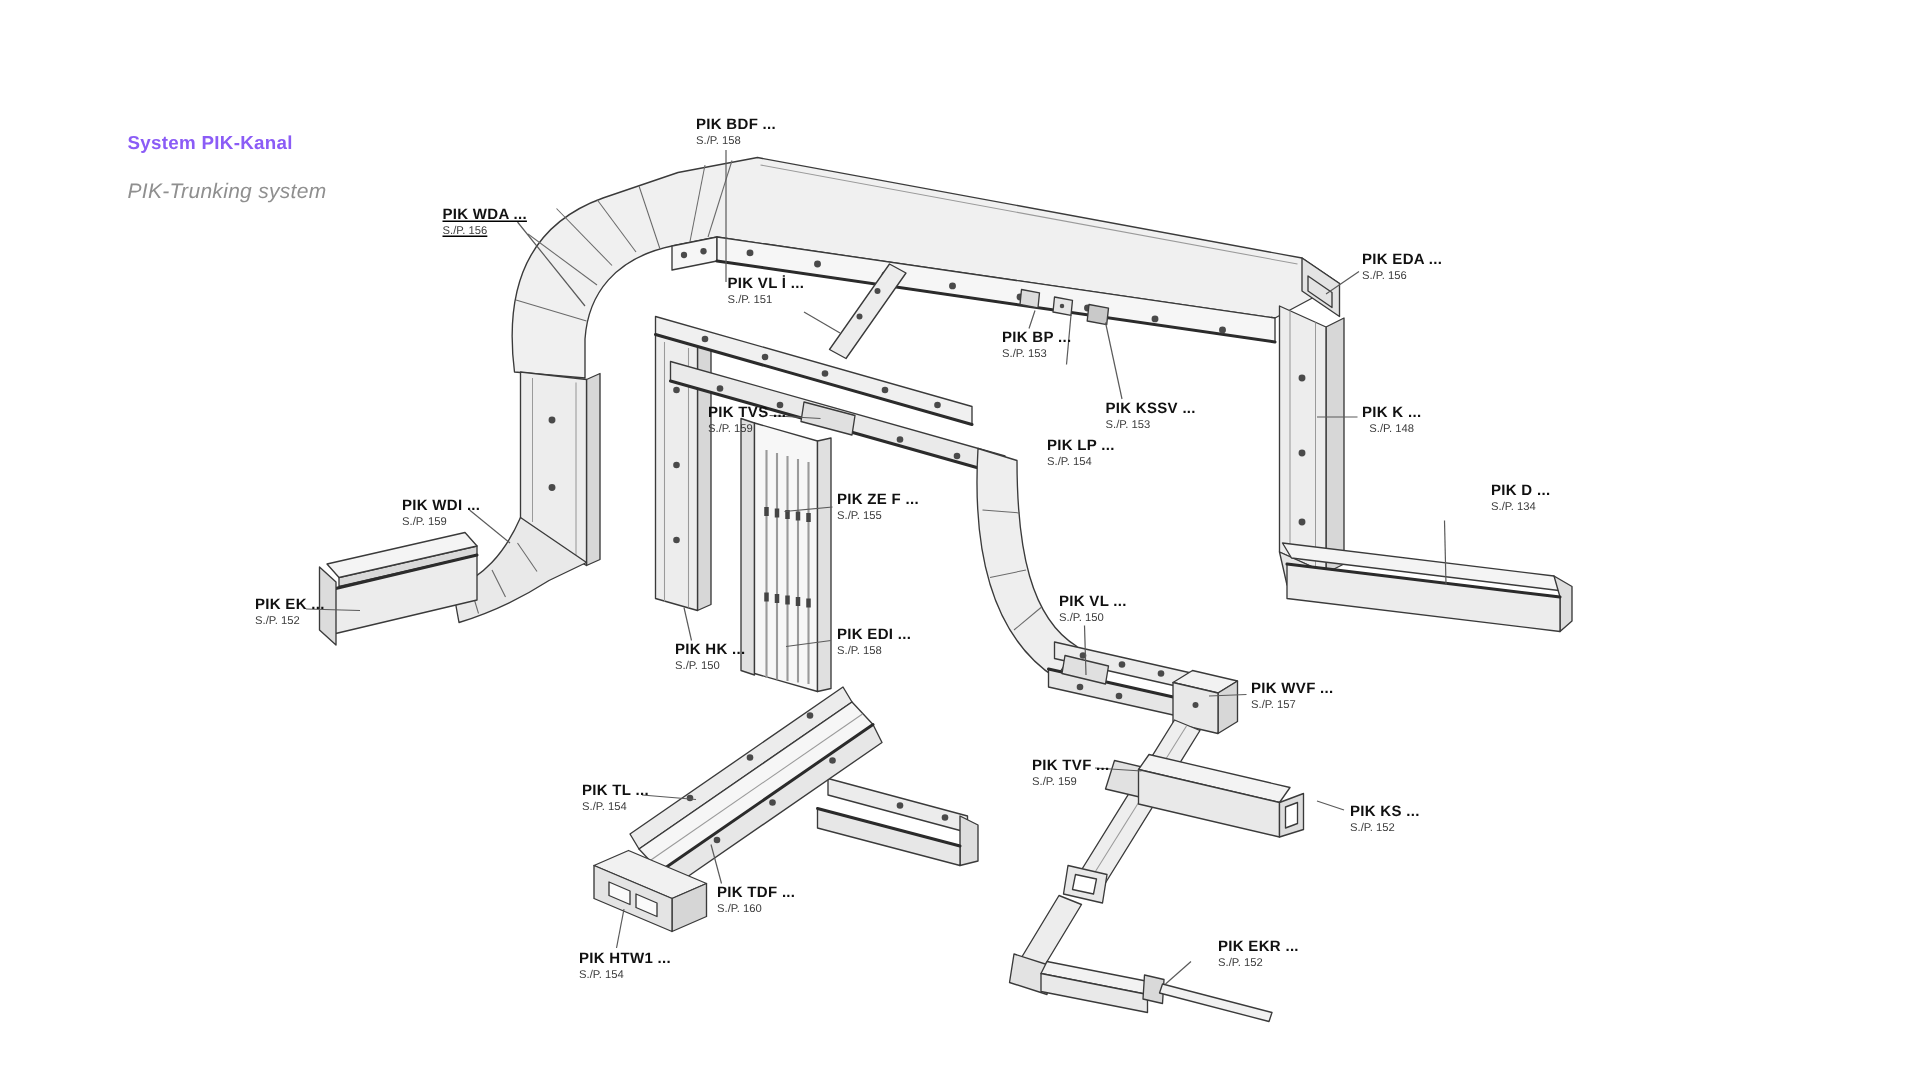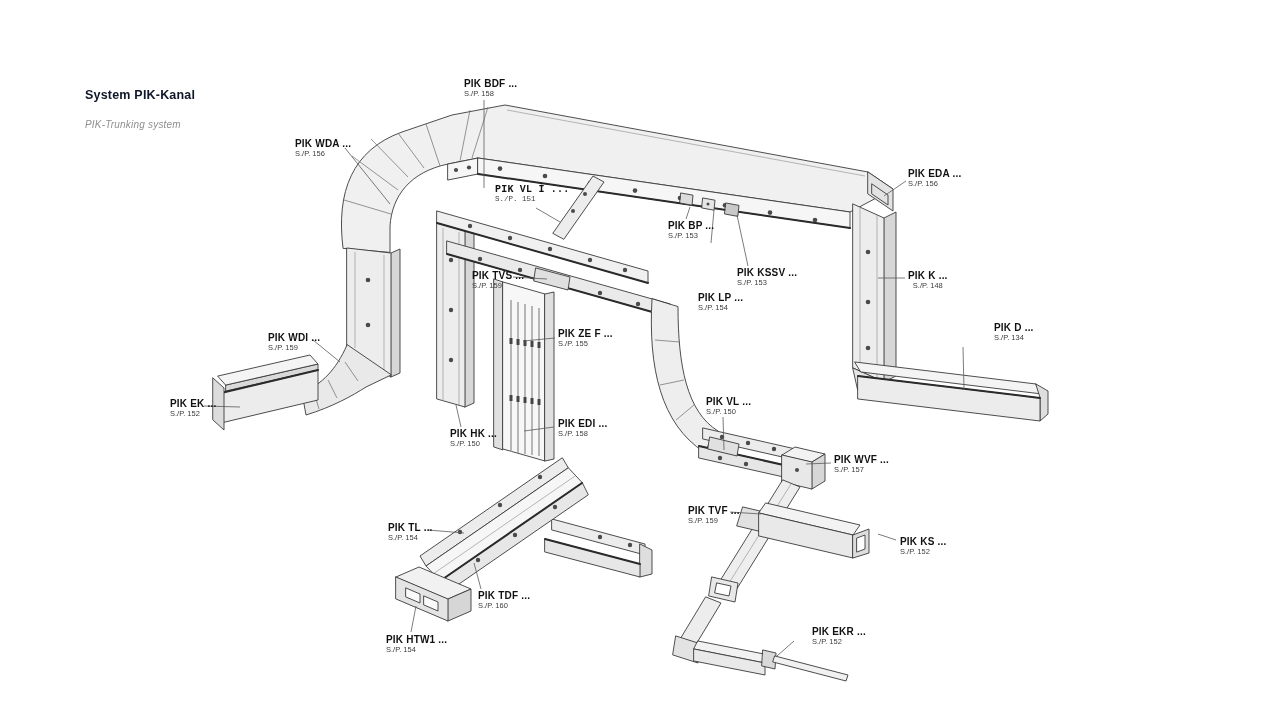--- a/index.html
+++ b/index.html
@@ -1,19 +1,19 @@
 <!DOCTYPE html>
 <html><head>
 <meta charset="utf-8">
 <style>
   html,body{margin:0;padding:0;background:#ffffff;}
   .canvas{position:relative;width:1280px;height:720px;background:#ffffff;overflow:hidden;
           font-family:"Liberation Sans",sans-serif;}
-  .page-title{position:absolute;left:85px;top:88px;font-size:12.5px;font-weight:bold;color:#0f172a;letter-spacing:.2px;}
-  .page-subtitle{position:absolute;left:85px;top:119px;font-size:10px;font-style:italic;color:#8f8f8f;letter-spacing:.2px;}
+  .page-title{position:absolute;left:85px;top:88px;font-size:12.5px;font-weight:bold;color:#8b5cf6;letter-spacing:.2px;}
+  .page-subtitle{position:absolute;left:85px;top:119px;font-size:14px;font-style:italic;color:#8f8f8f;letter-spacing:.2px;}
   svg.layer{position:absolute;left:0;top:0;width:1280px;height:720px;}
   svg.drawing path{stroke:#3a3a3a;stroke-width:0.9;stroke-linejoin:round;stroke-linecap:round;}
   svg.drawing line{stroke:#3a3a3a;stroke-width:0.7;}
   svg.drawing .seg{stroke:#6a6a6a;stroke-width:0.7;}
   svg.drawing .thin{stroke:#9a9a9a;stroke-width:0.7;}
   svg.drawing .slot{stroke:#2b2b2b;stroke-width:2;fill:none;}
   svg.drawing .hole{fill:#4a4a4a;stroke:none;}
   svg.drawing .cable{stroke:#9a9a9a;stroke-width:1.4;}
   svg.drawing .clampmark{fill:#444;stroke:none;}
   svg.leaders line{stroke:#5a5a5a;stroke-width:0.8;}
@@ -266,25 +266,25 @@
       <line x1="730" y1="512" x2="761" y2="514"></line>
       <line x1="896" y1="540" x2="878" y2="534"></line>
       <line x1="794" y1="641" x2="777" y2="656"></line>
     </svg>
 
   <div>
       <div class="part-label" style="left: 464px; top: 78px;">
         <div class="label-name">PIK BDF ...</div>
         <div class="label-page">S./P. 158</div>
       </div>
-      <div class="part-label" style="left: 295px; top: 138px;">
+      <div class="part-label" style="left: 295px; top: 138px; text-decoration: underline;">
         <div class="label-name">PIK WDA ...</div>
         <div class="label-page">S./P. 156</div>
       </div>
-      <div class="part-label" style="left: 495px; top: 184px; font-family: Liberation Mono, monospace;">
+      <div class="part-label" style="left: 485px; top: 184px;">
         <div class="label-name">PIK VL İ ...</div>
         <div class="label-page">S./P. 151</div>
       </div>
       <div class="part-label" style="left: 668px; top: 220px;">
         <div class="label-name">PIK BP ...</div>
         <div class="label-page">S./P. 153</div>
       </div>
       <div class="part-label" style="left: 698px; top: 244px; margin-top: 48px;">
         <div class="label-name">PIK LP ...</div>
         <div class="label-page">S./P. 154</div>

